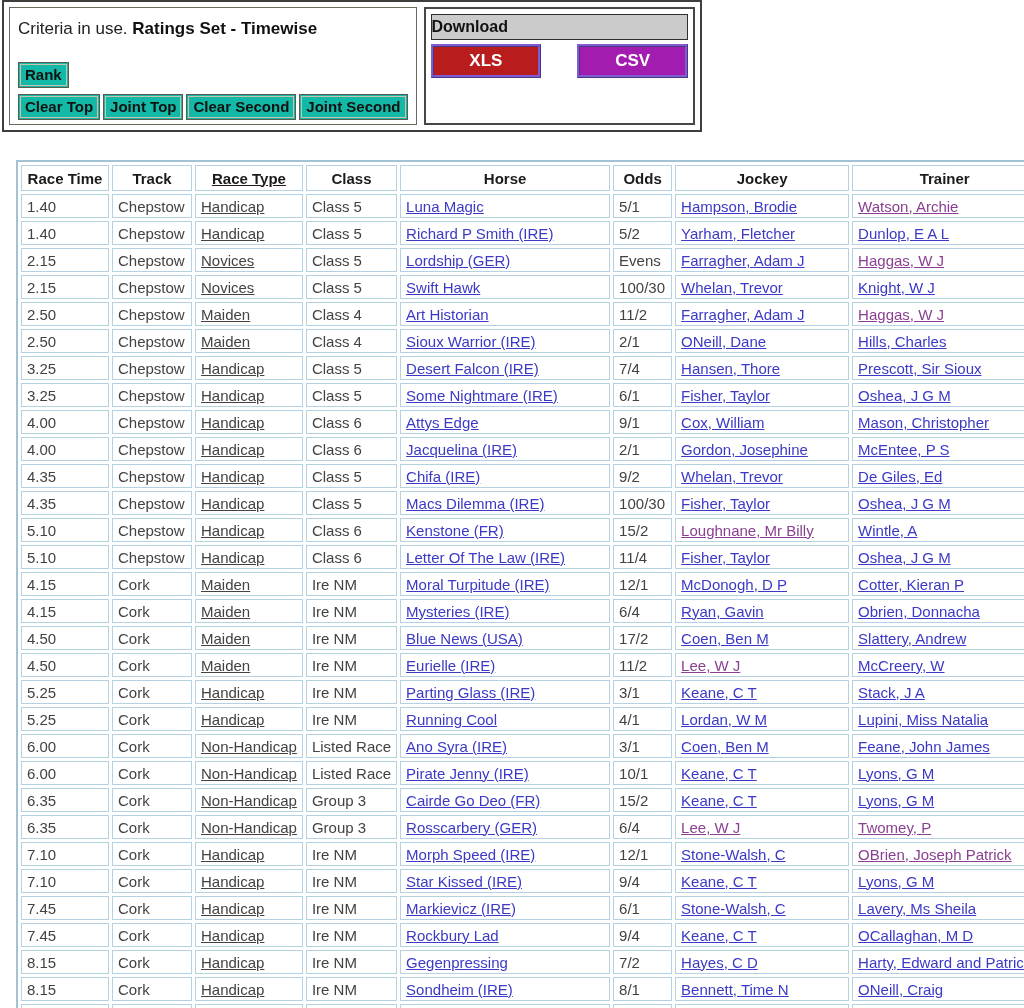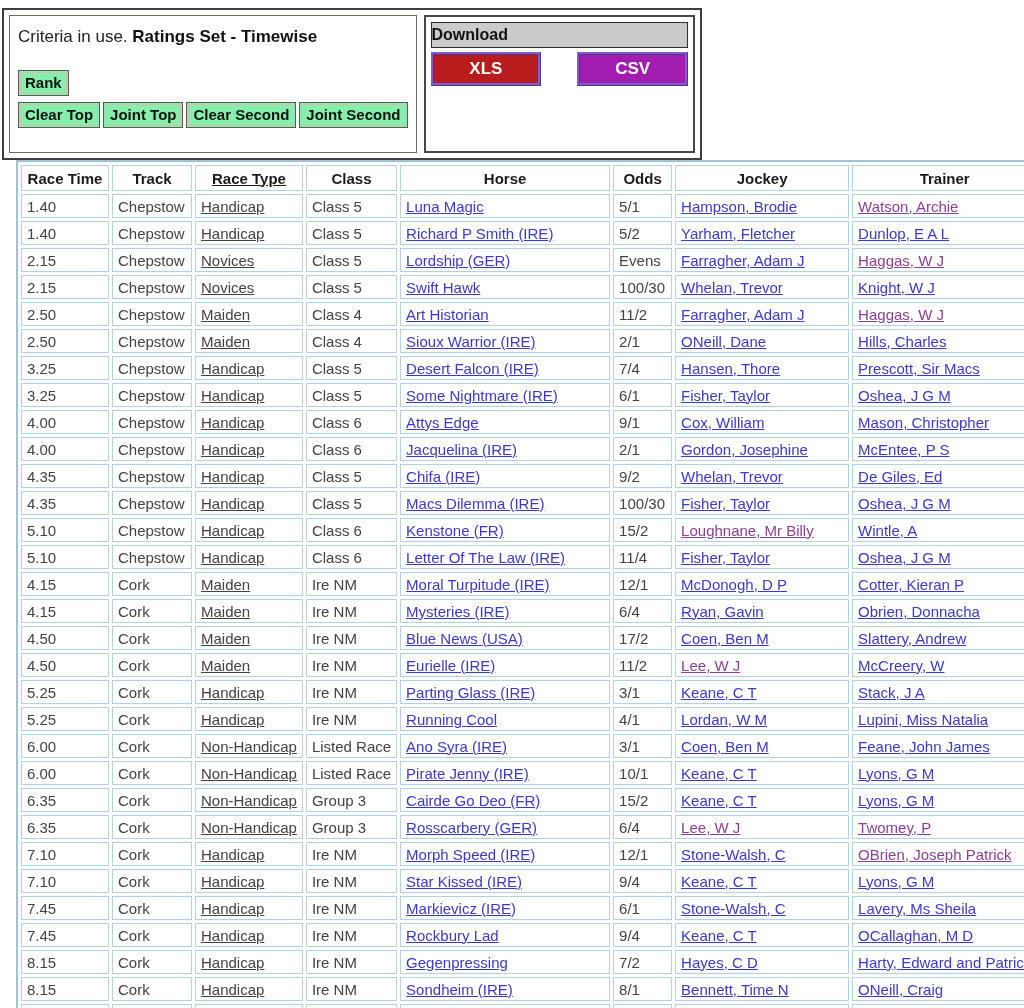--- a/index.html
+++ b/index.html
@@ -2,32 +2,32 @@
 <html><head>
 <meta charset="utf-8">
 <style>
   html,body{margin:0;padding:0;}
   body{
     width:1024px;height:1008px;overflow:hidden;position:relative;
     background:#ffffff;font-family:"Liberation Sans",sans-serif;
   }
   
   .top-wrap{
-    position:absolute;left:2px;top:8px;width:700px;height:152px;
+    position:absolute;left:2px;top:0;width:700px;height:132px;
     border:2px solid #3e3e3e;box-sizing:border-box;
     display:flex;gap:7px;padding:5px;background:#fff;
   }
   .criteria-box{
     flex:0 0 385px;border:1px solid #6e695e;box-sizing:border-box;
     padding:10px 8px 6px 8px;display:flex;flex-direction:column;background:#fff;
   }
   .criteria-text{font-size:17px;color:#222;line-height:1.3;}
   .criteria-text b{color:#111;}
   .crm-btn{
-    display:inline-block;background:#86efac;color:#111;
+    display:inline-block;background:#14b8a6;color:#111;
     border:1px solid #5d594f;outline:1px solid #c9c4b2;outline-offset:-3px;
     font-weight:bold;font-size:15px;font-family:"Liberation Sans",sans-serif;
     padding:3px 6px;line-height:1.2;cursor:pointer;white-space:nowrap;
   }
   .rank-row{margin-top:22px;}
   .btn-row{margin-top:6px;display:flex;gap:3px;border-radius:12px;}
   .download-box{
     flex:1;border:2px solid #474747;box-sizing:border-box;
     padding:4px;background:#fff;
   }
@@ -168,21 +168,21 @@
           <td class="c7"><a>Hills, Charles</a></td>
         </tr>
         <tr>
           <td class="c0">3.25</td>
           <td class="c1">Chepstow</td>
           <td class="c2">Handicap</td>
           <td class="c3">Class 5</td>
           <td class="c4"><a>Desert Falcon (IRE)</a></td>
           <td class="c5">7/4</td>
           <td class="c6"><a>Hansen, Thore</a></td>
-          <td class="c7"><a>Prescott, Sir Macs</a></td>
+          <td class="c7"><a>Prescott, Sir Sioux</a></td>
         </tr>
         <tr>
           <td class="c0">3.25</td>
           <td class="c1">Chepstow</td>
           <td class="c2">Handicap</td>
           <td class="c3">Class 5</td>
           <td class="c4"><a>Some Nightmare (IRE)</a></td>
           <td class="c5">6/1</td>
           <td class="c6"><a>Fisher, Taylor</a></td>
           <td class="c7"><a>Oshea, J G M</a></td>

